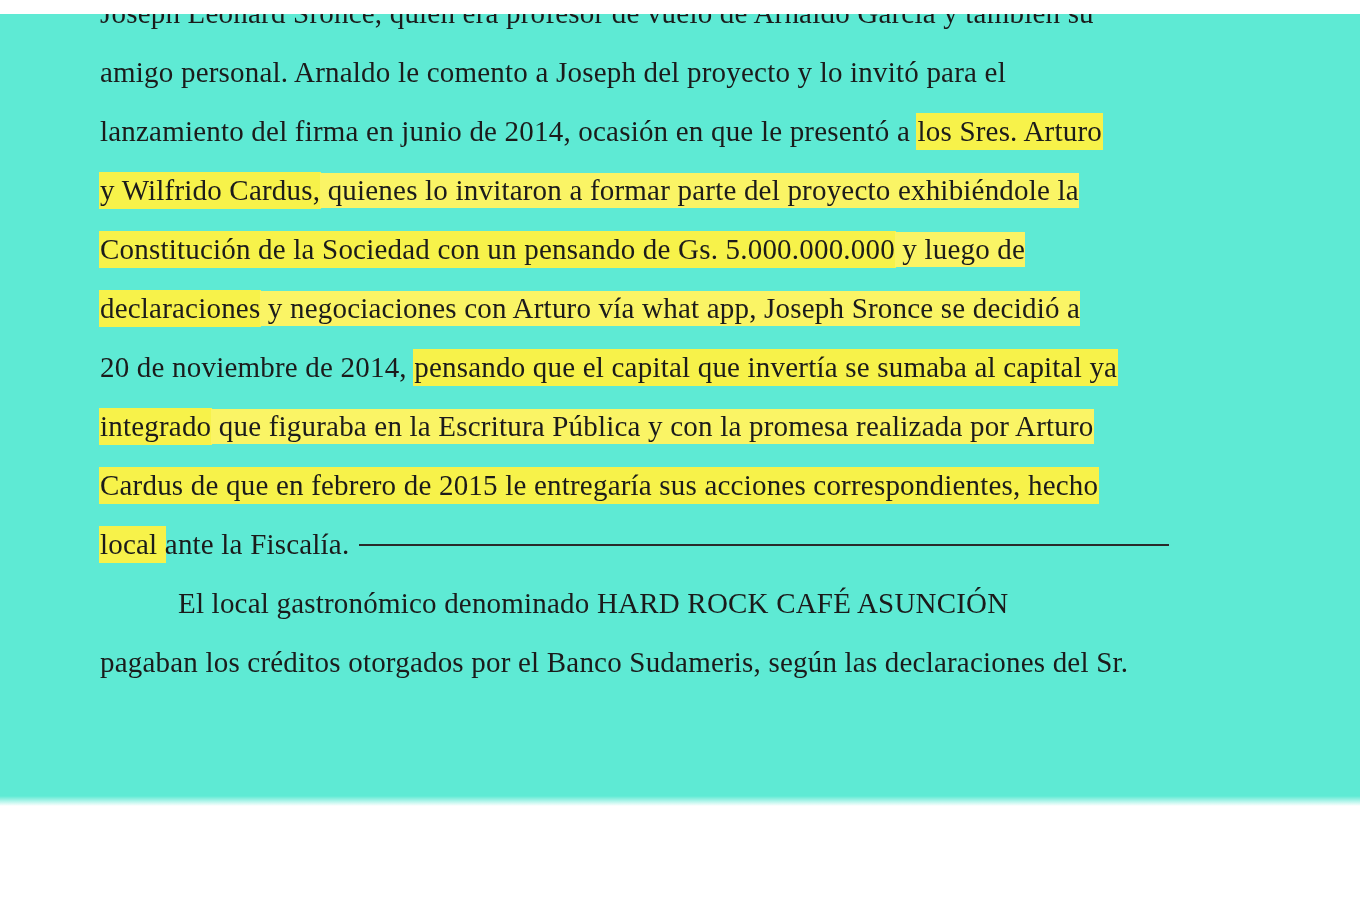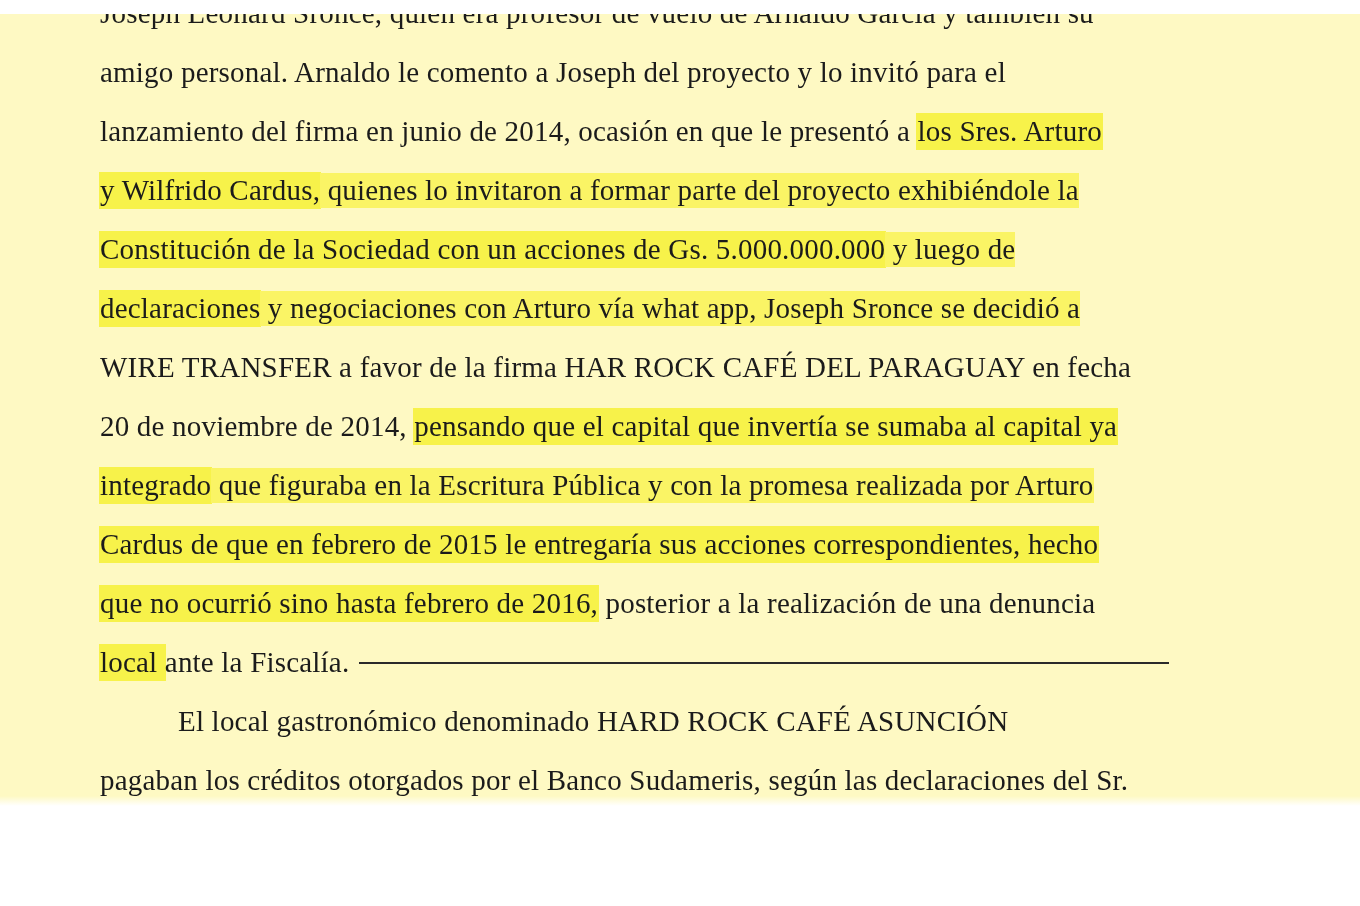--- a/index.html
+++ b/index.html
@@ -10,21 +10,21 @@
   body {
     width: 1360px;
     height: 906px;
     overflow: hidden;
     font-family: "Liberation Serif", serif;
   }
   #page {
     position: relative;
     width: 1360px;
     height: 806px;
-    background: #fef9c3;
+    background: #5eead4;
     padding: 0;
     box-sizing: border-box;
   }
   .doc-body {
     position: absolute;
     top: -16px;
     left: 100px;
     width: 1140px;
   }
   .para {
@@ -94,39 +94,33 @@
       <span class="line">
         <span>amigo personal. Arnaldo le comento a Joseph del proyecto y lo invitó para el</span>
       </span>
       <span class="line">
         <span>lanzamiento del firma en junio de 2014, ocasión en que le presentó a </span><span class="hl">los Sres. Arturo</span>
       </span>
       <span class="line">
         <span class="hl">y Wilfrido Cardus,</span><span class="hl-soft"> quienes lo invitaron a formar parte del proyecto exhibiéndole la</span>
       </span>
       <span class="line">
-        <span class="hl">Constitución de la Sociedad con un acciones de Gs. 5.000.000.000</span><span class="hl-soft"> y luego de</span>
+        <span class="hl">Constitución de la Sociedad con un pensando de Gs. 5.000.000.000</span><span class="hl-soft"> y luego de</span>
       </span>
       <span class="line">
         <span class="hl">declaraciones</span><span class="hl-soft"> y negociaciones con Arturo vía what app, Joseph Sronce se decidió a</span>
-      </span>
-      <span class="line">
-        <span>WIRE TRANSFER a favor de la firma HAR ROCK CAFÉ DEL PARAGUAY en fecha</span>
       </span>
       <span class="line">
         <span>20 de noviembre de 2014, </span><span class="hl">pensando que el capital que invertía se sumaba al capital ya</span>
       </span>
       <span class="line">
         <span class="hl">integrado</span><span class="hl-soft"> que figuraba en la Escritura Pública y con la promesa realizada por Arturo</span>
       </span>
       <span class="line">
         <span class="hl">Cardus de que en febrero de 2015 le entregaría sus acciones correspondientes, hecho</span>
-      </span>
-      <span class="line">
-        <span class="hl">que no ocurrió sino hasta febrero de 2016,</span><span> posterior a la realización de una denuncia</span>
       </span>
       <span class="line">
         <span class="hl">local </span><span>ante la Fiscalía.</span><span class="dashrule"></span>
       </span>
     </p>
 
     <p class="para second">
       <span class="line">
         <span>El local gastronómico denominado HARD ROCK CAFÉ ASUNCIÓN</span>
       </span>

